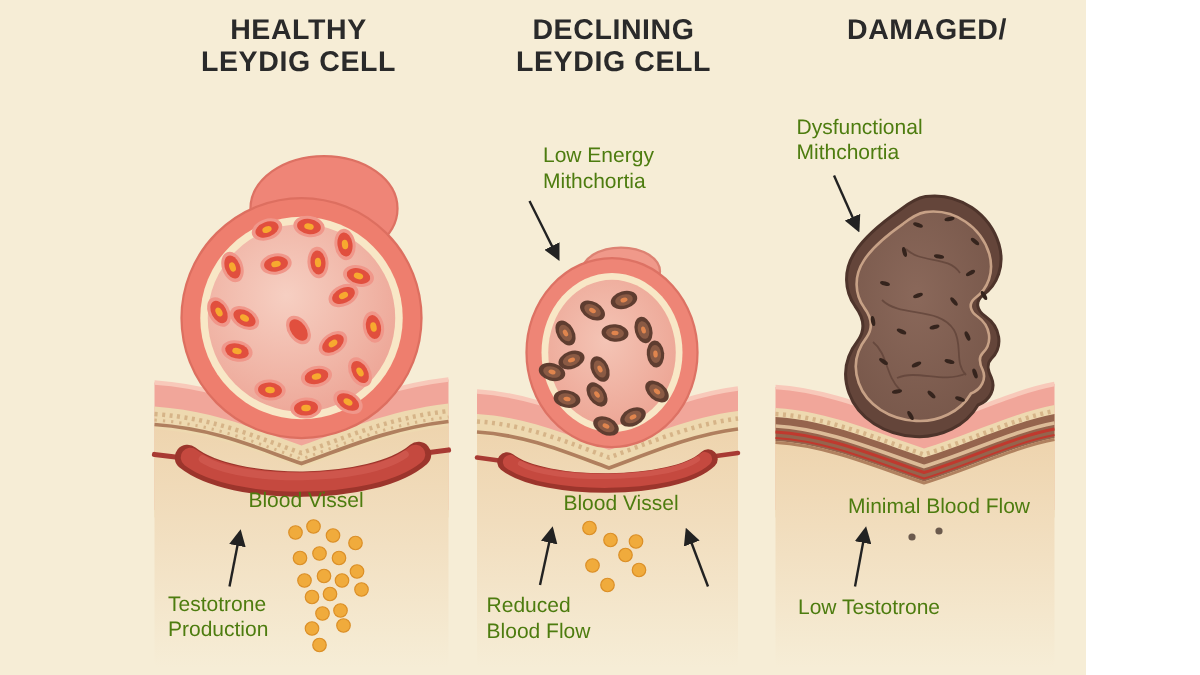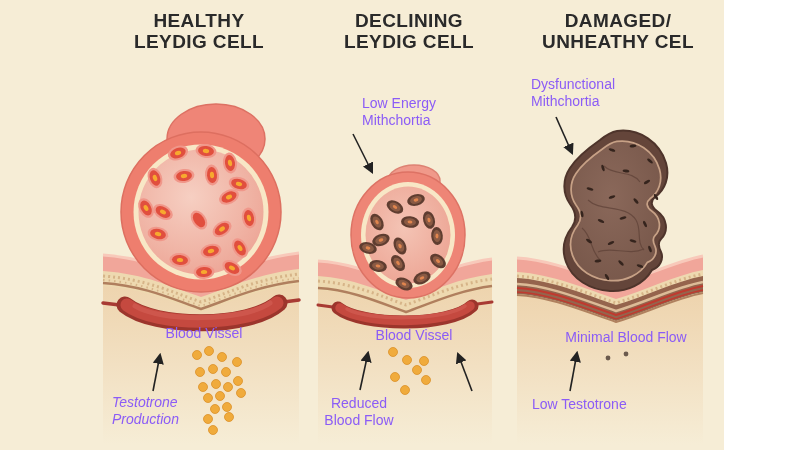--- a/index.html
+++ b/index.html
@@ -19,24 +19,24 @@
     font-weight:700;
     line-height:21px;
     letter-spacing:.4px;
     color:#2a2a2a;
     white-space:nowrap;
   }
   .lbl{
     position:absolute;
     font-size:14px;
     line-height:16.5px;
-    color:#8b5cf6;
+    color:#4d7c0f;
     white-space:nowrap;
   }
-  .lbl.center{transform:translateX(-50%);text-align:center;}
+  .lbl.center{transform:translateX(-50%);text-align:left;}
 </style>
 </head>
 <body>
 
 <div class="canvas">
 
 <svg width="800" height="450" viewBox="0 0 800 450">
   <defs>
     <linearGradient id="tanFade" x1="0" y1="0" x2="0" y2="1">
       <stop offset="0" stop-color="#eed4ae"></stop>
@@ -418,37 +418,36 @@
 <div class="hdr" style="left:199px;top:10px;">
   <div>HEALTHY</div>
   <div>LEYDIG CELL</div>
 </div>
 <div class="hdr" style="left:409px;top:10px;">
   <div>DECLINING</div>
   <div>LEYDIG CELL</div>
 </div>
 <div class="hdr" style="left:618px;top:10px;">
   <div>DAMAGED/</div>
-  <div>UNHEATHY CEL</div>
 </div>
 
 <div class="lbl" style="left:322px;top:95px;margin-left:40px;">
   <div>Low Energy</div>
   <div>Mithchortia</div>
 </div>
 <div class="lbl" style="left:531px;top:76px;">
   <div>Dysfunctional</div>
   <div>Mithchortia</div>
 </div>
 
 <div class="lbl center" style="left:204px;top:325px;">Blood Vissel</div>
 <div class="lbl center" style="left:414px;top:327px;">Blood Vissel</div>
 <div class="lbl center" style="left:626px;top:329px;">Minimal Blood Flow</div>
 
-<div class="lbl" style="left:112px;top:394px;font-style:italic;">
+<div class="lbl" style="left:112px;top:394px;">
   <div>Testotrone</div>
   <div>Production</div>
 </div>
 <div class="lbl center" style="left:359px;top:395px;">
   <div>Reduced</div>
   <div>Blood Flow</div>
 </div>
 <div class="lbl" style="left:532px;top:396px;">
   <div>Low Testotrone</div>
 </div>

